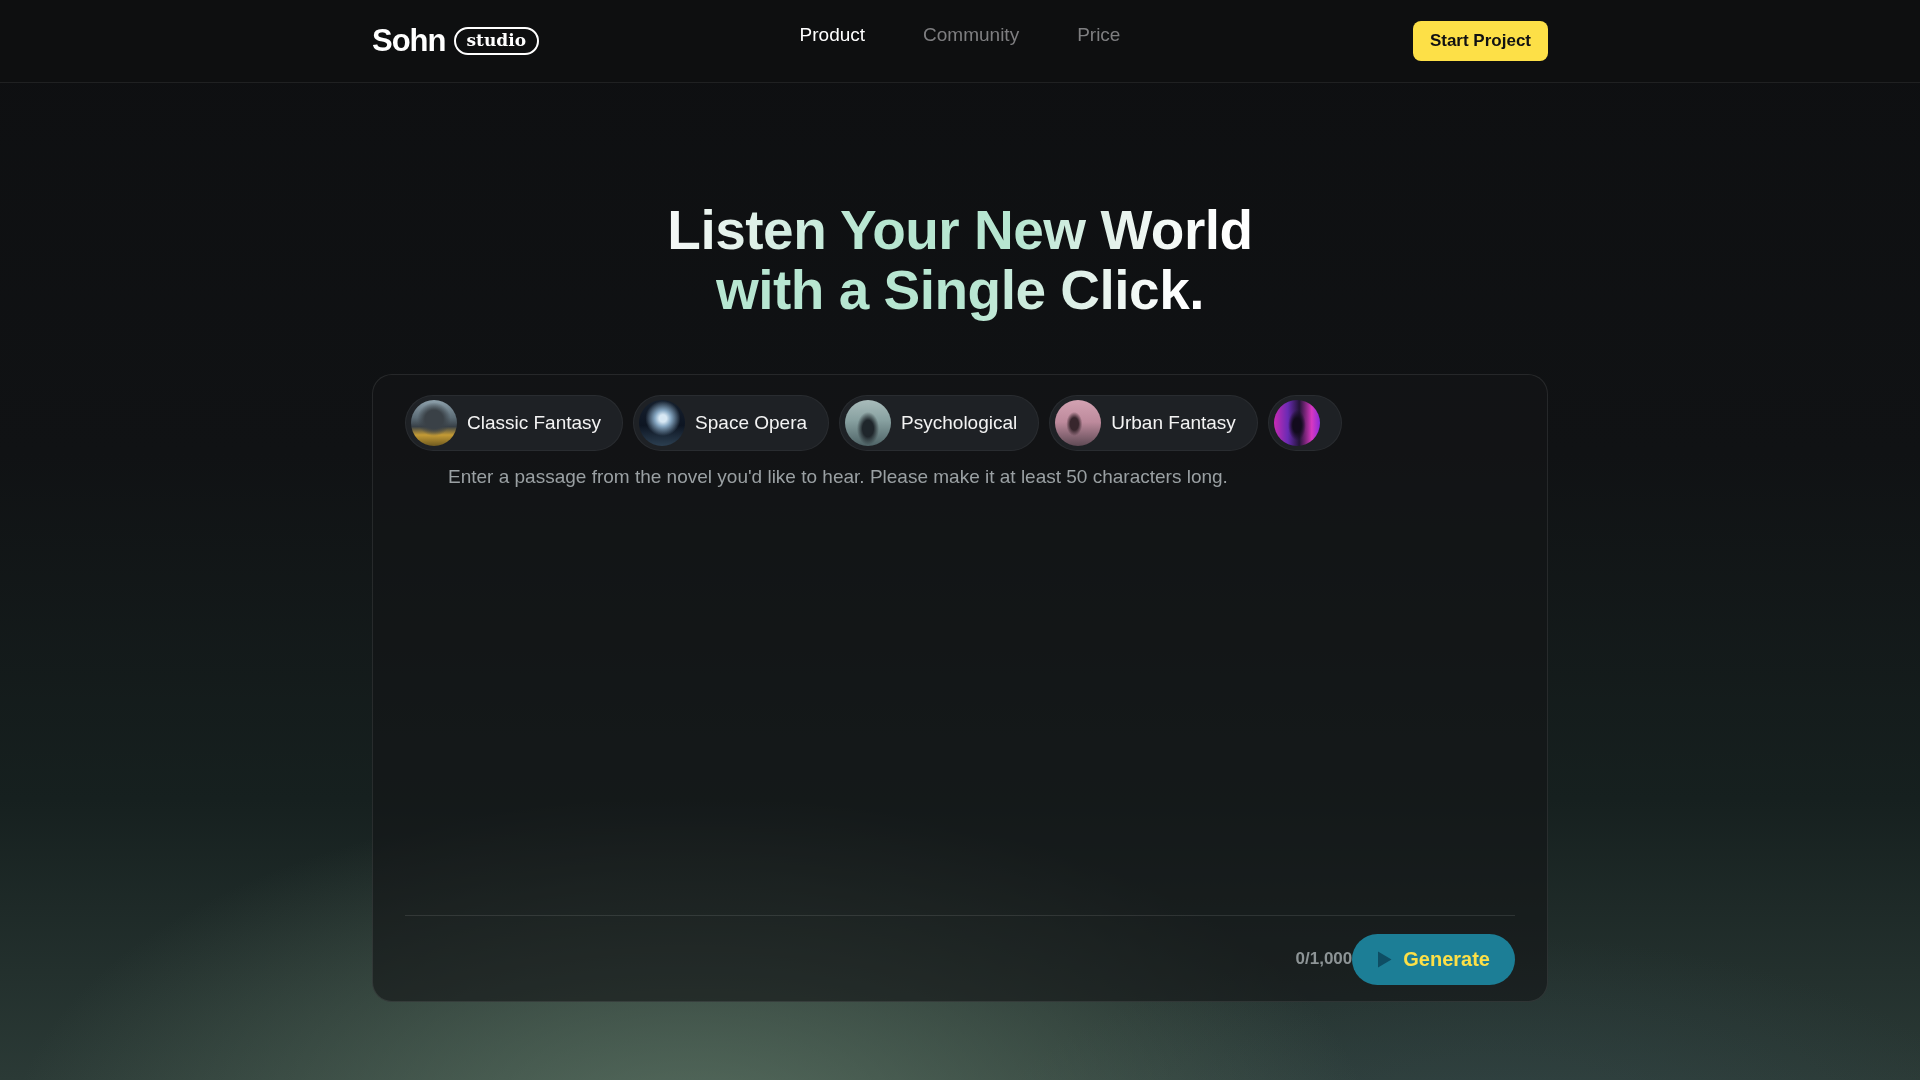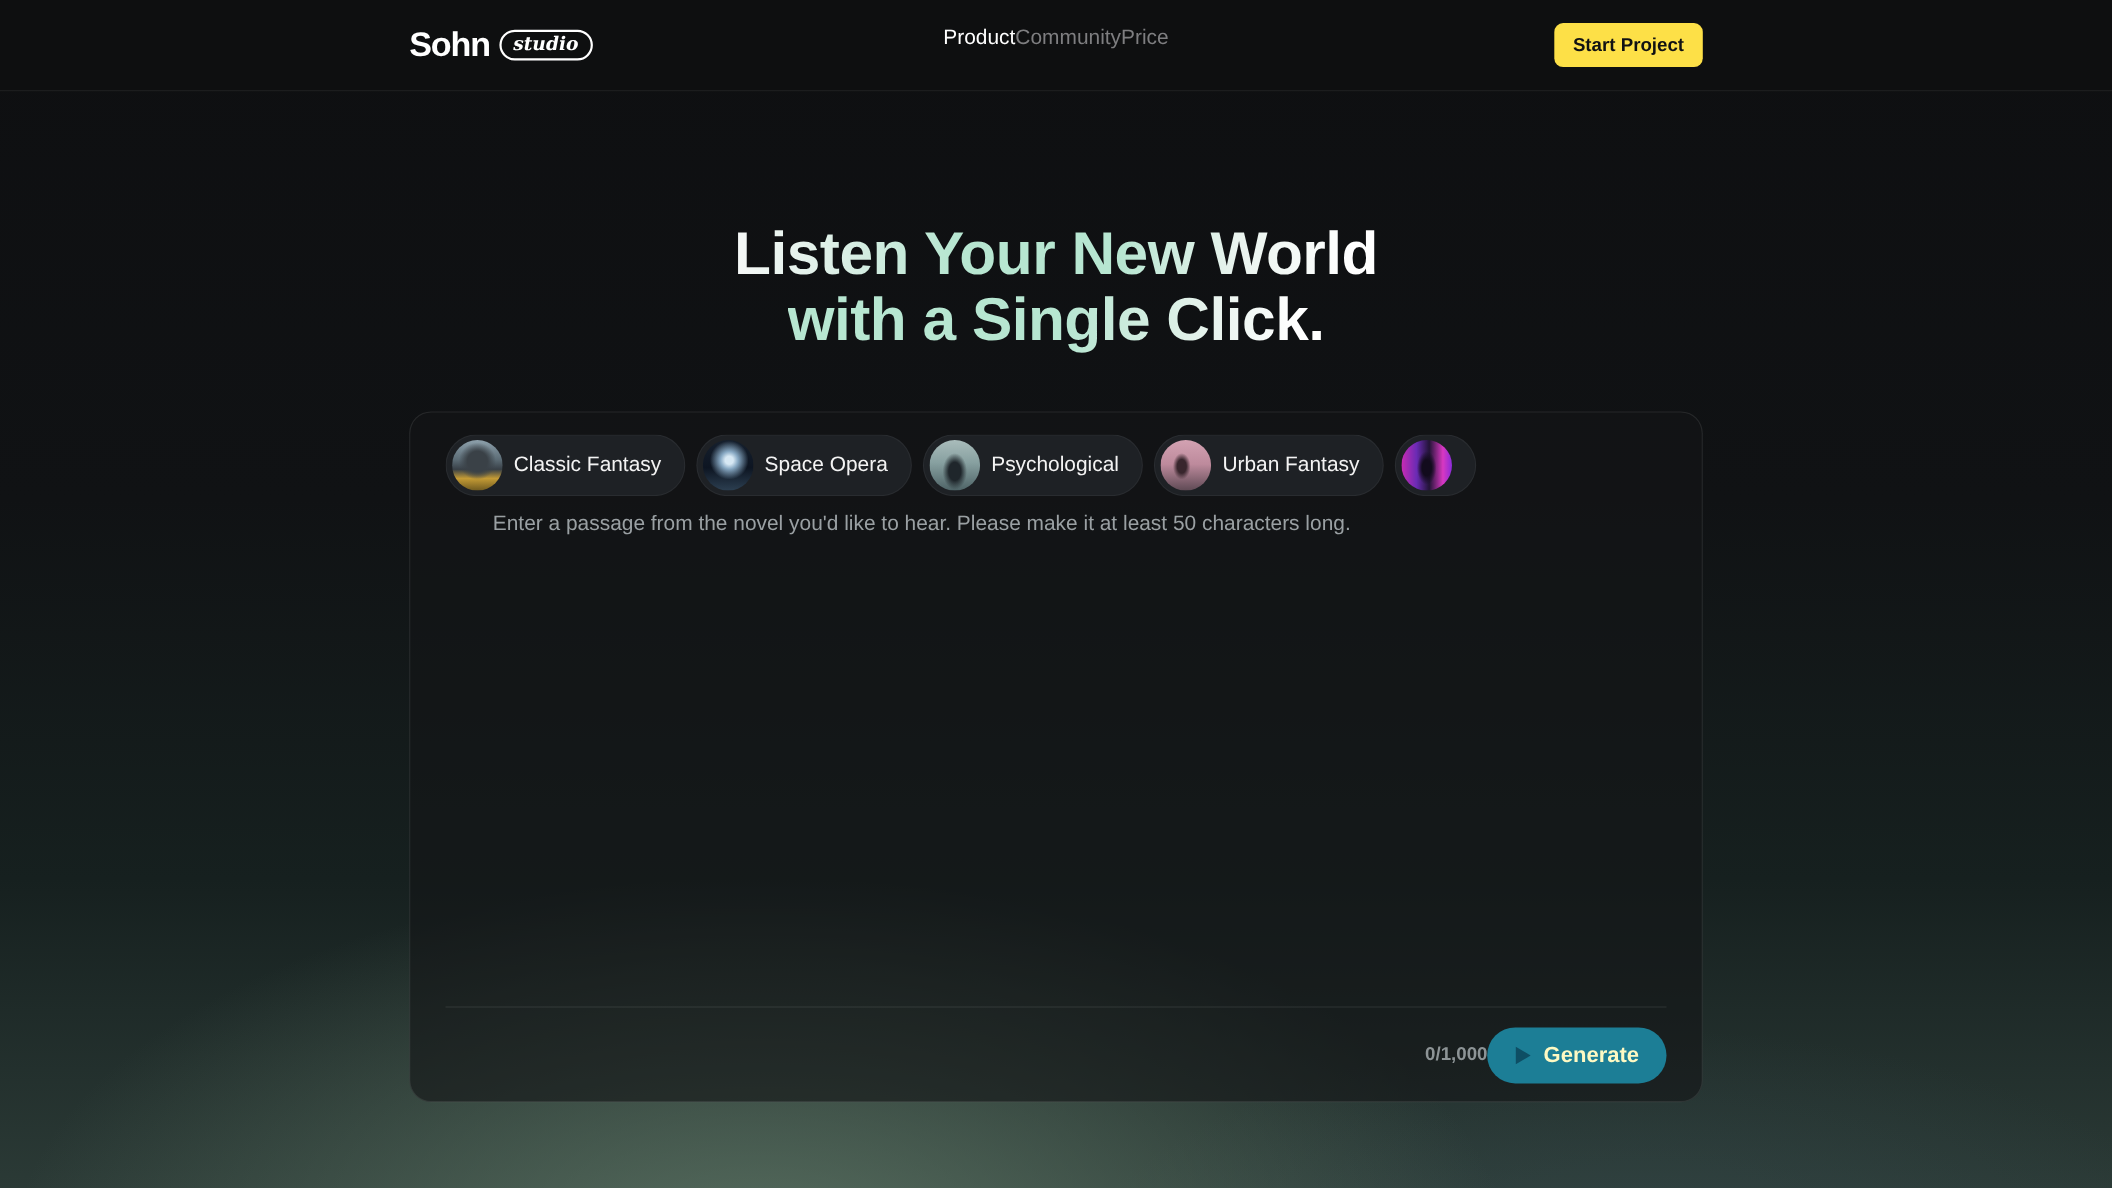--- a/index.html
+++ b/index.html
@@ -21,27 +21,27 @@
   }
   .topbar-inner {
     width:1176px; height:100%; margin:0 auto;
     display:flex; align-items:center; justify-content:space-between;
   }
   .logo { display:flex; align-items:center; gap:8px; cursor:pointer; }
   .logo-word {
     font-size:31px; font-weight:800; letter-spacing:-1px; color:#fff;
   }
   .logo-badge {
-    font-family:"DejaVu Serif", serif; font-style:italic; font-weight:bold;
+    font-family:"DejaVu Serif", serif; font-weight:bold;
     font-size:17px; color:#fff; border:2px solid #fff; border-radius:999px;
     padding:1px 11px 3px; line-height:1.2;
   }
   .nav {
     position:absolute; left:50%; top:0; transform:translateX(-50%);
-    height:70px; display:flex; align-items:center; 
+    height:70px; display:flex; align-items:center; gap:58px;
   }
   .nav-link { font-size:19px; color:#7e7e80; cursor:pointer; }
   .nav-link.active { color:#ffffff; font-weight:500; }
   .cta-btn {
     background:#fde047; color:#101113; border:none; border-radius:8px;
     font-family:inherit; font-size:17px; font-weight:700;
     padding:10px 17px; cursor:pointer;
   }
 
   
@@ -111,21 +111,21 @@
 
   .card-divider { border:none; border-top:1px solid rgba(255,255,255,0.10); flex:none; }
 
   .card-footer {
     flex:none; padding-top:18px;
     display:flex; align-items:center; justify-content:flex-end; 
   }
   .char-count { font-size:17px; font-weight:600; color:#8d9496; }
   .generate-btn {
     height:51px; padding:8px 25px; border:none; border-radius:999px;
-    background:#1c7e96; color:#fef9c3;
+    background:#1c7e96; color:#fde047;
     font-family:inherit; font-size:20px; font-weight:800;
     display:inline-flex; align-items:center; gap:11px; cursor:pointer;
   }
   .play-icon { width:15px; height:17px; display:block; }
 </style>
 </head>
 <body>
 
 <header class="topbar">
   <div class="topbar-inner">

